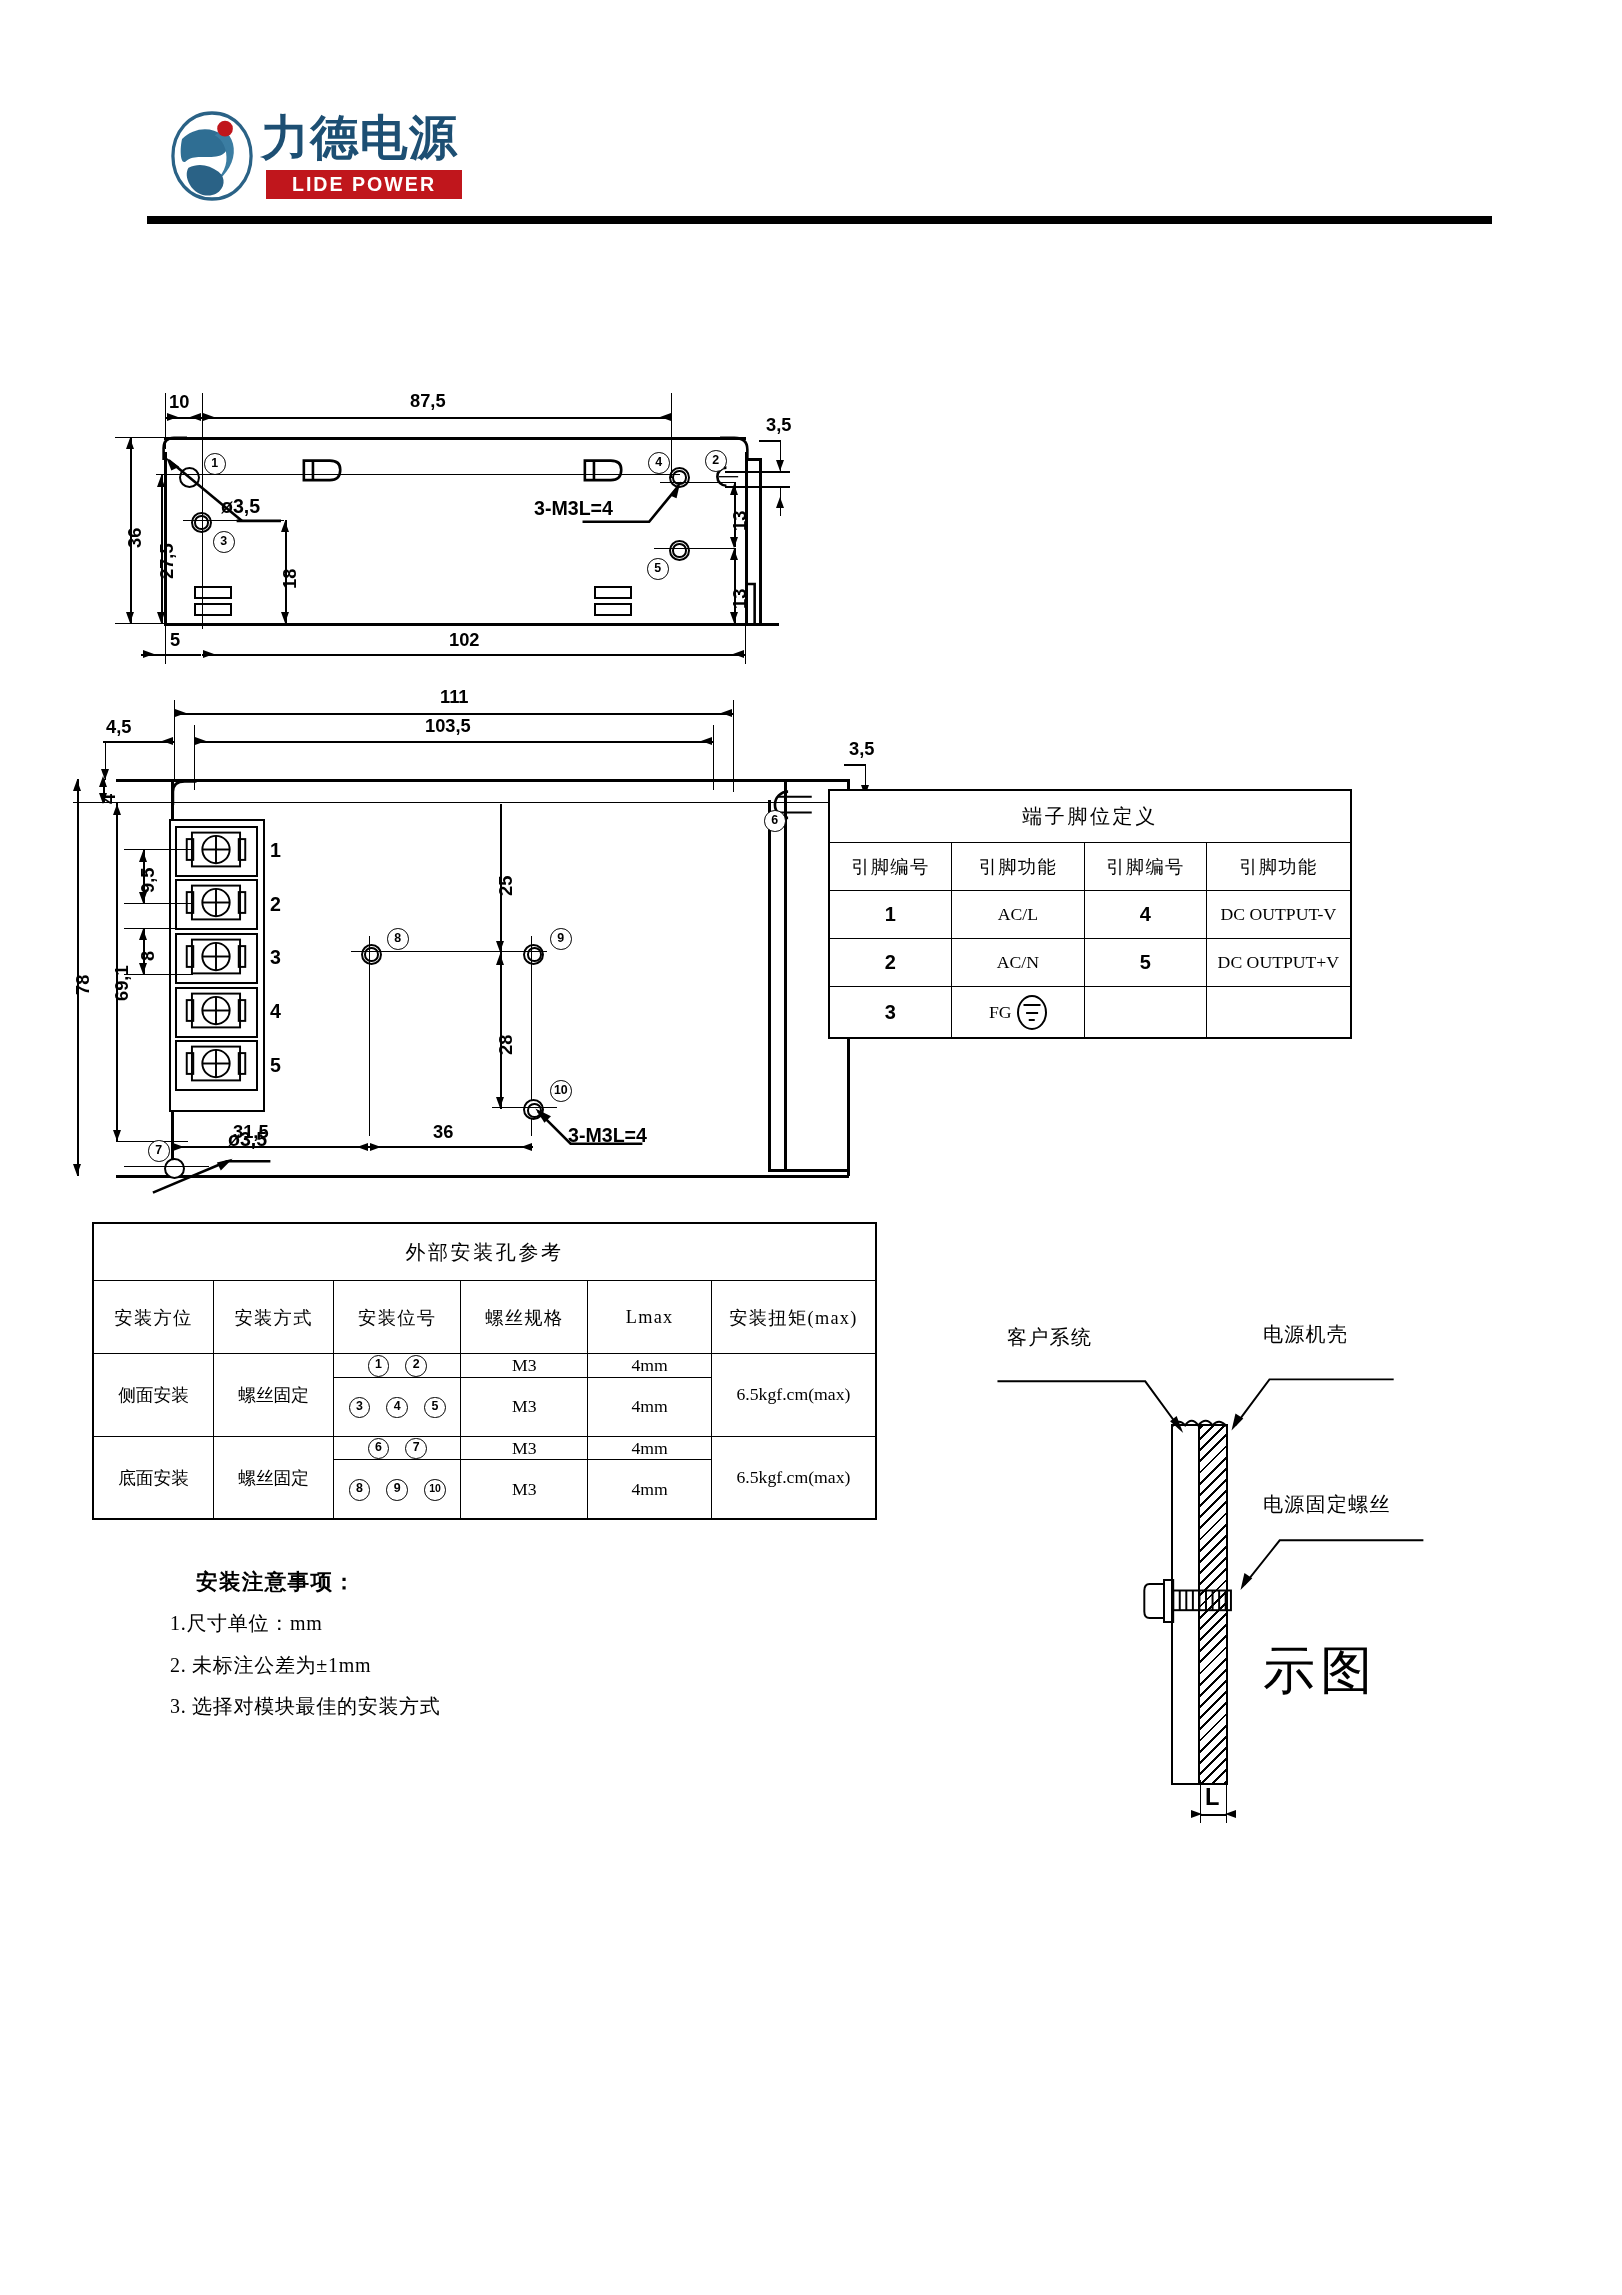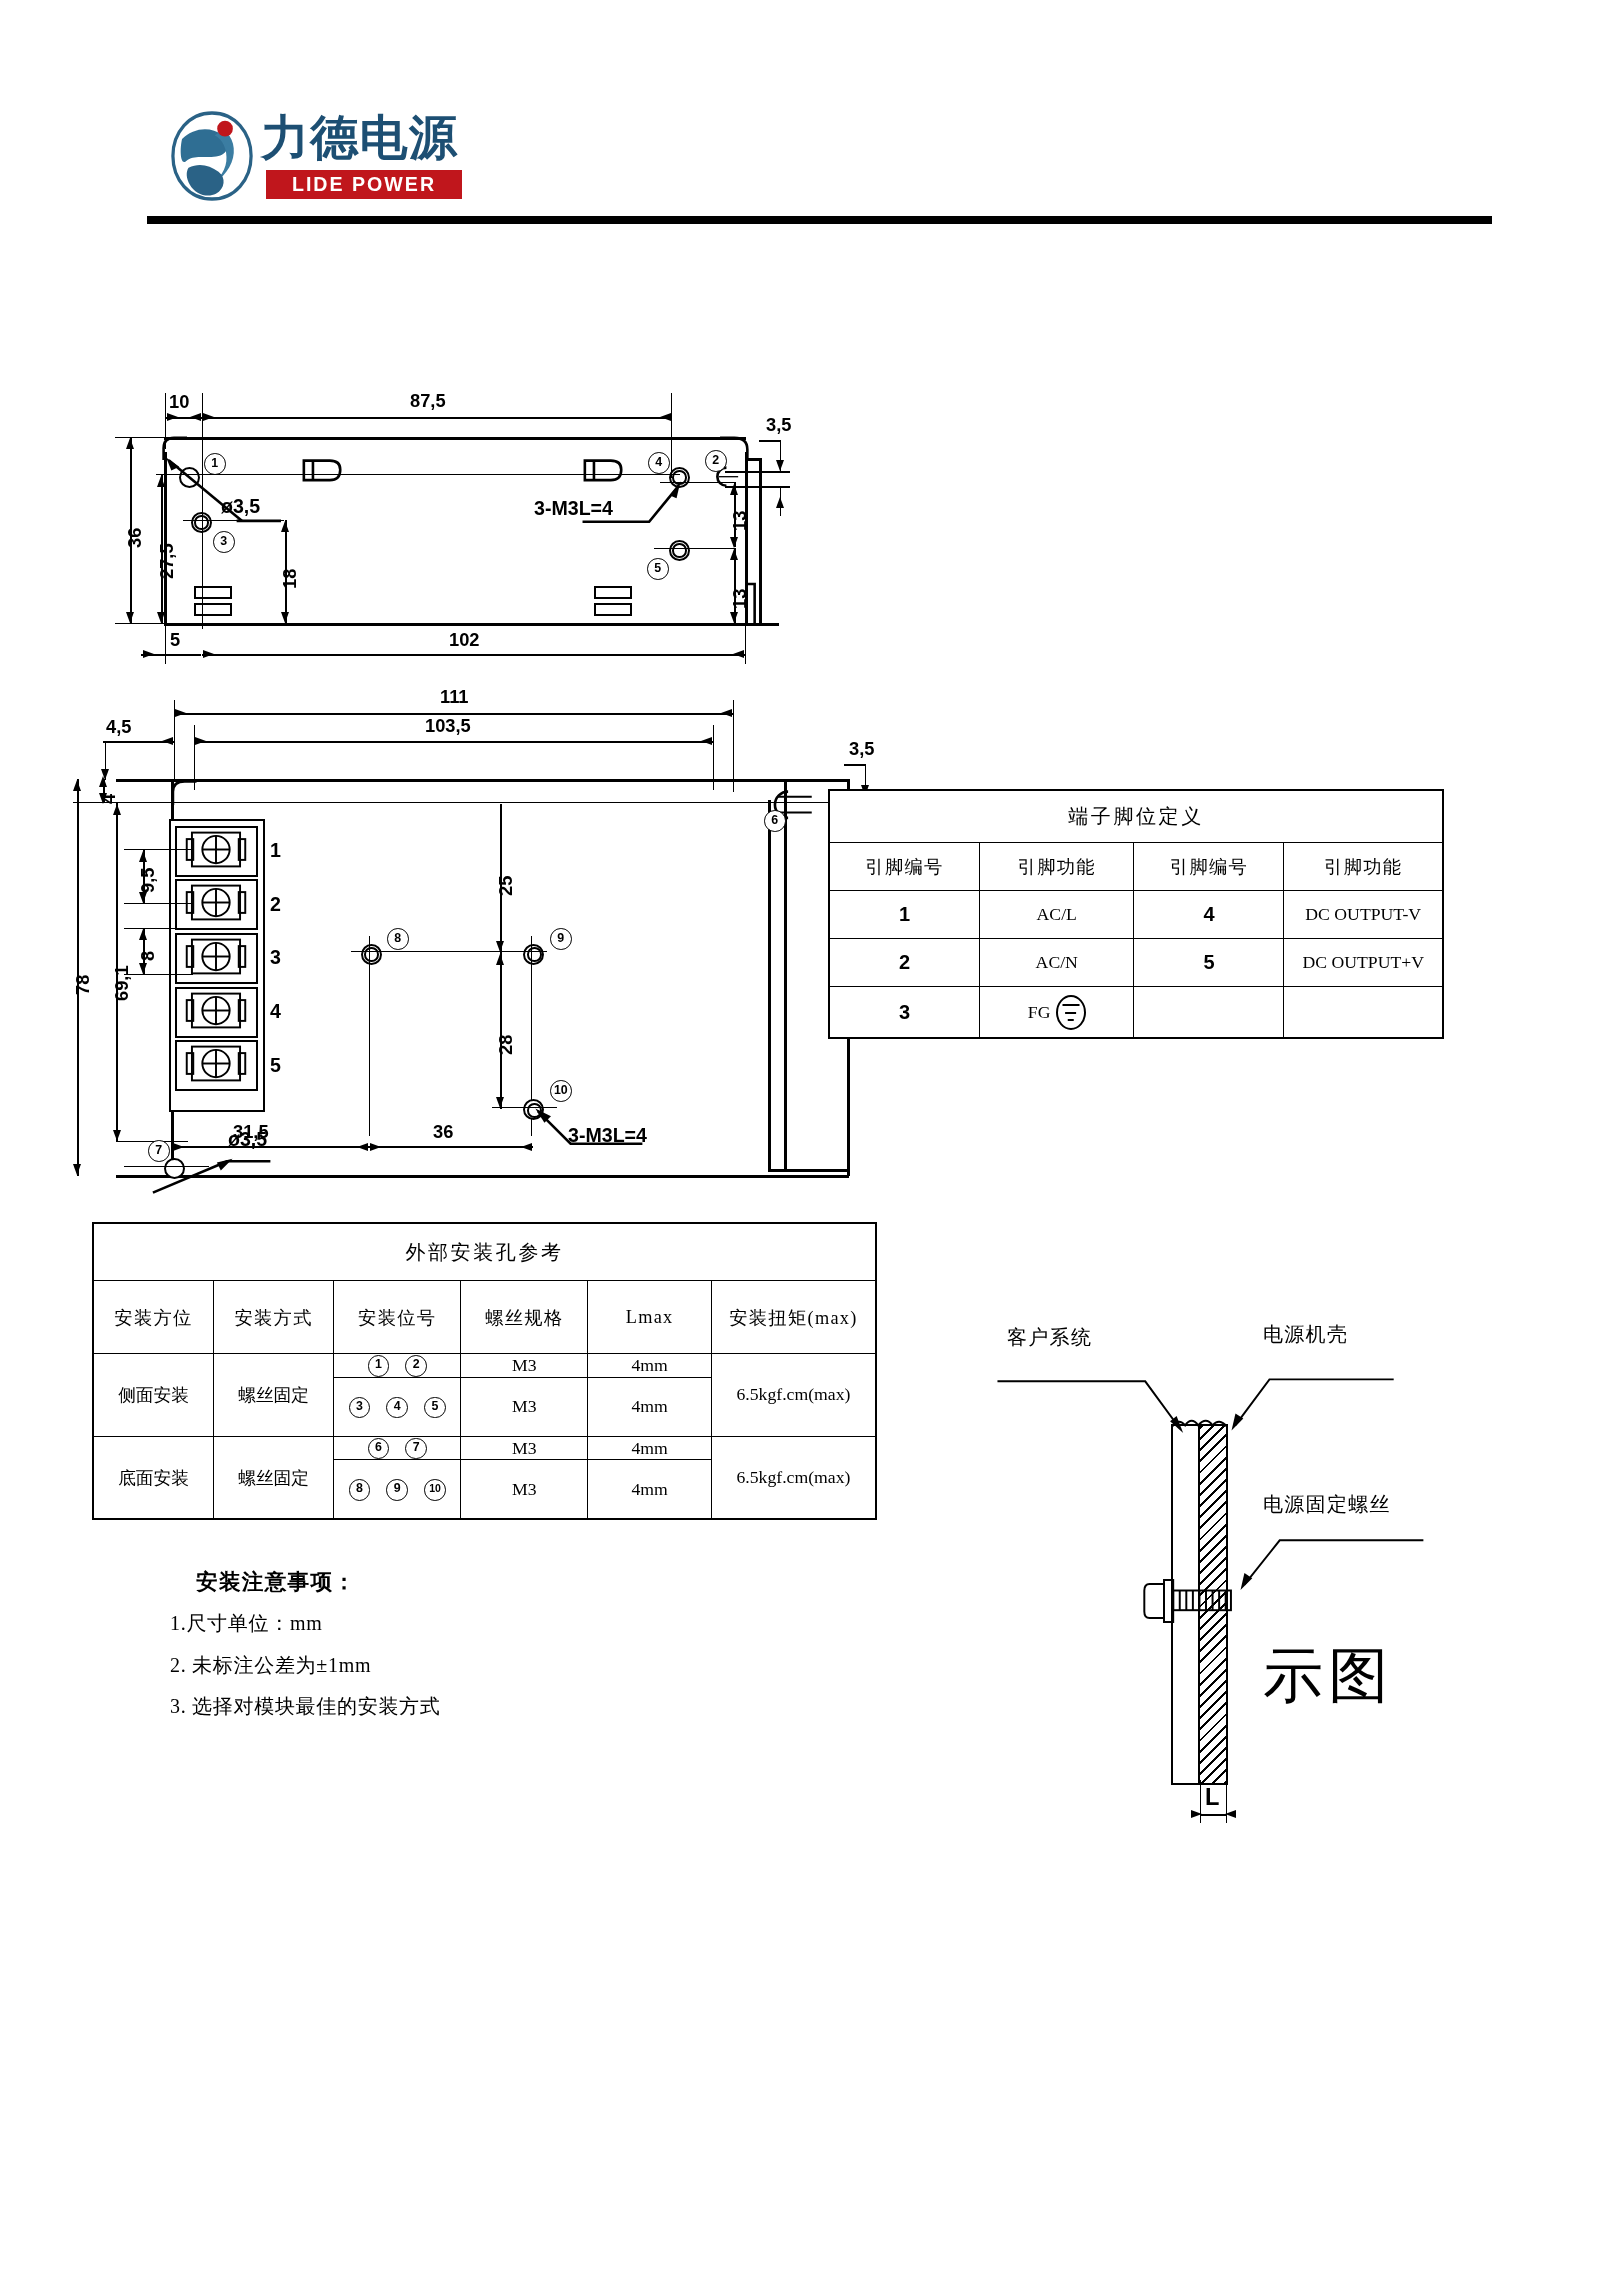--- a/index.html
+++ b/index.html
@@ -81,21 +81,21 @@
   
   .notes { position:absolute; left:196px; top:1567px; width:753px; }
   .notes .nt-title { font-size:21.6px; font-weight:bold; letter-spacing:1.3px; margin-bottom:14.4px; }
   .notes .nt { font-size:20px; letter-spacing:0.7px; margin-bottom:14.4px; }
   .notes .nt.i0 { margin-left:-26px; }
 
   
   .ill { position:absolute; left:955px; top:1283px; width:550px; height:419px; }
   .ill-lbl { position:absolute; font-family:"Liberation Serif", serif; font-size:20px;
              letter-spacing:1.3px; white-space:nowrap; }
-  .shitu { position:absolute; font-family:"Liberation Serif", serif; font-size:60px;
+  .shitu { position:absolute; font-family:"Liberation Serif", serif; font-size:52px;
            letter-spacing:5.2px; }
   .hatch { position:absolute; background:repeating-linear-gradient(
              -45deg, #000 0 2px, #fff 2px 7.9px); }
   .plate-out { position:absolute; border:2px solid #000; background:#fff; }
 </style>
 </head>
 <body>
 
 <div class="pg">
 
@@ -436,21 +436,21 @@
     <div class="ln h1" style="left:124px;top:1166px;width:85px;"></div>
     <div class="cnum" style="left:148px;top:1140px;">7</div>
     <svg style="position:absolute;left:149px;top:1152px;width:124px;height:46px;" viewBox="0 0 190 70" width="124" height="46">
       <path d="M6 62 L120 14" fill="none" stroke="#000" stroke-width="4"></path>
       <path d="M128 10 L104 16 L110 28 Z" fill="#000"></path>
       <line x1="118" y1="14" x2="186" y2="14" stroke="#000" stroke-width="4"></line>
     </svg>
     <div class="lbl" style="left:228px;top:1128px;">ø3,5</div>
   </div>
 
-  <table class="tbl outer-b" id="pin-table" style="left:828px; top:789px; width:616px;">
+  <table class="tbl outer-b" id="pin-table" style="left:828px; top:789px; width:524px;">
     <tbody>
         <tr>
       <td class="ttl" colspan="4" style="height:51px;">端子脚位定义</td>
     </tr>
     <tr>
       <td class="hd" style="height:47px;width:166px;">引脚编号</td>
       <td class="hd" style="width:166px;">引脚功能</td>
       <td class="hd" style="width:166px;">引脚编号</td>
       <td class="hd" style="width:166px;">引脚功能</td>
     </tr>

